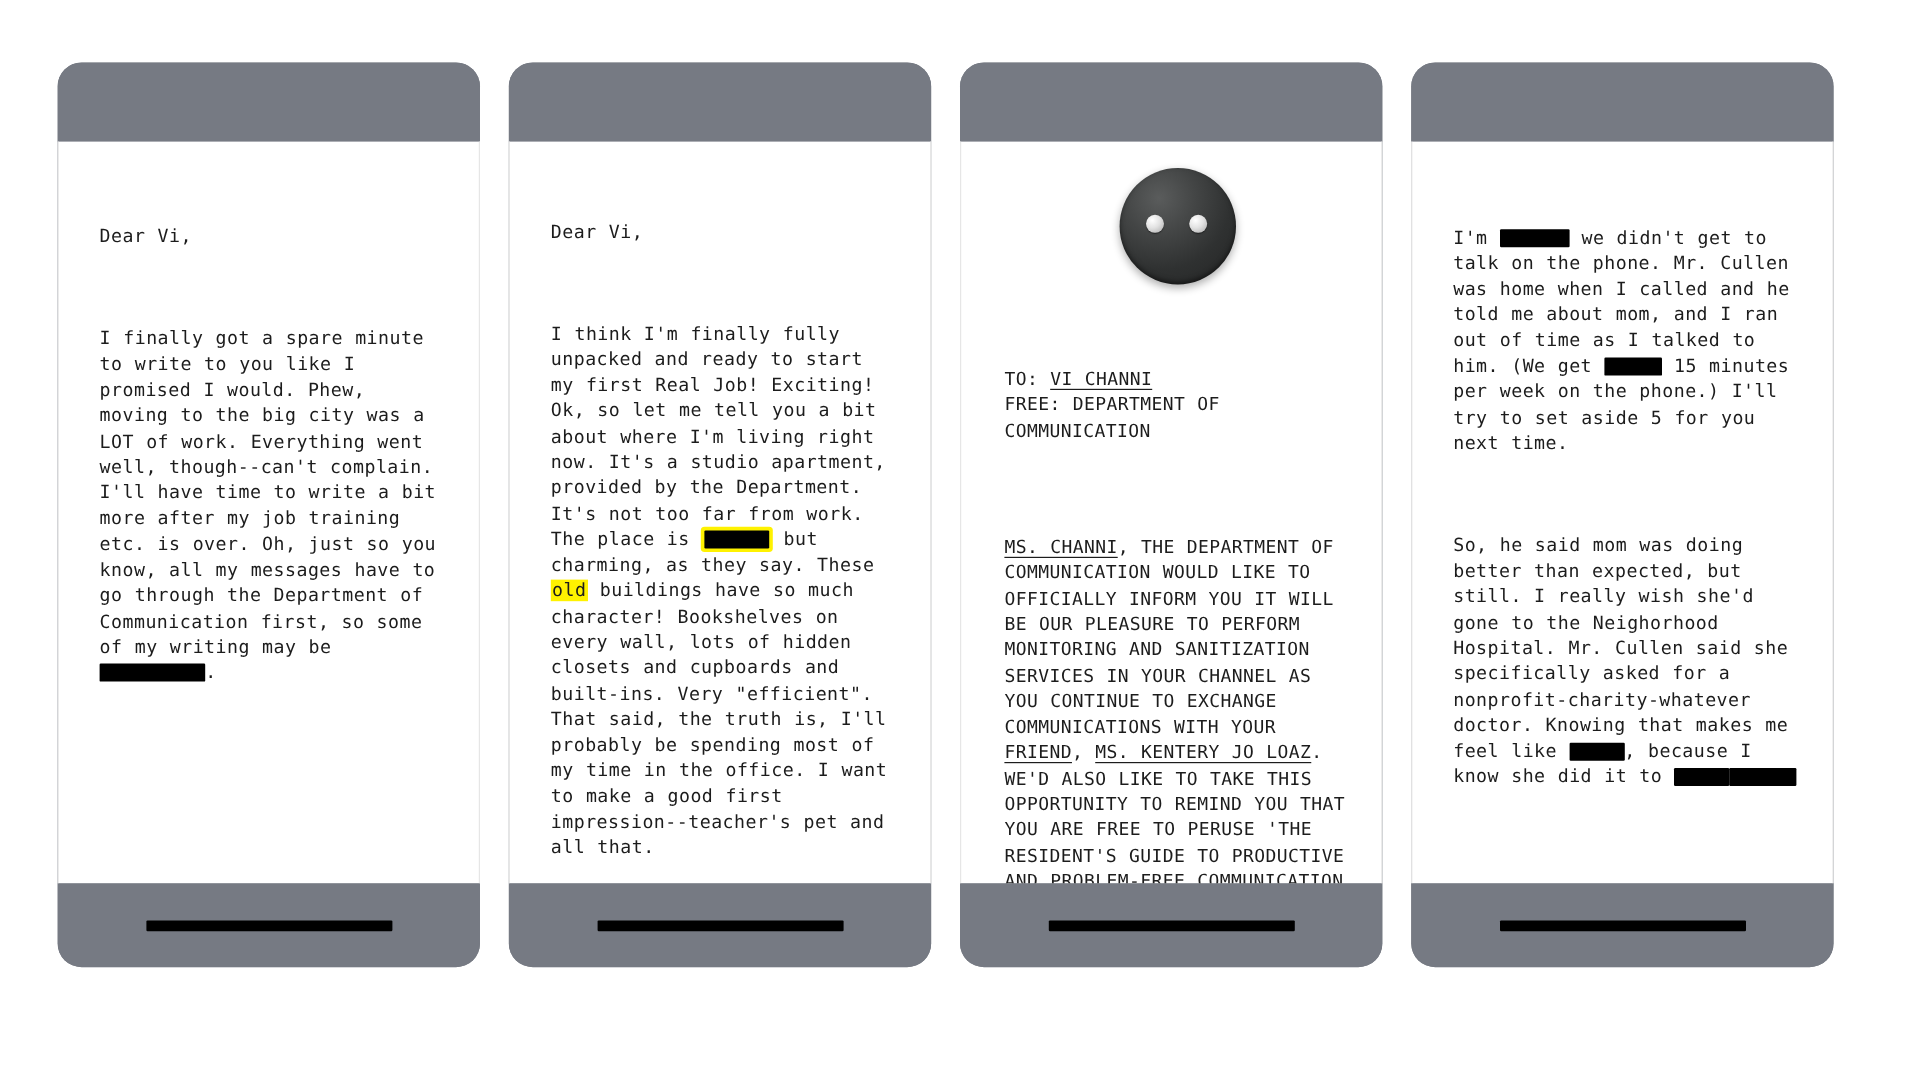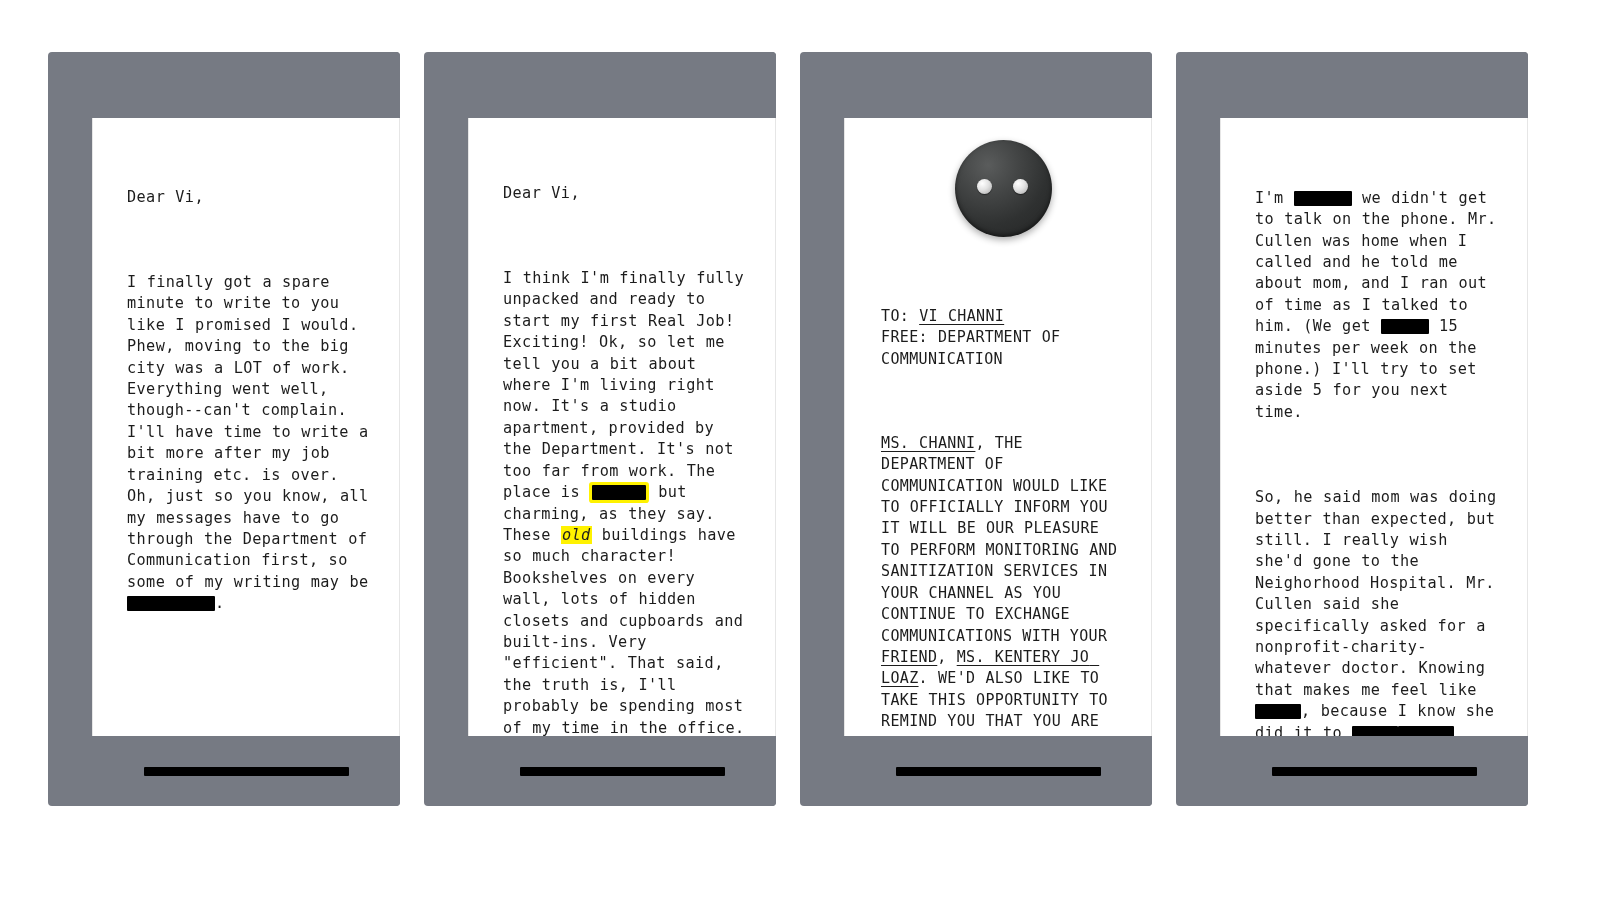--- a/index.html
+++ b/index.html
@@ -17,27 +17,26 @@
     justify-content: flex-start;
     padding: 52px 0 0 48px;
     gap: 24px;
   }
 
   
   .phone {
     position: relative;
     width: 352px;
     height: 754px;
-    border-radius: 4px;
+    border-radius: 20px;
     background: #767a83;
     display: flex;
     flex-direction: column;
     overflow: hidden;
     flex: 0 0 auto;
-    padding-left: 44px;
   }
   .bezel-top { height: 66px; flex: 0 0 auto; background: #767a83; }
   .bezel-bottom {
     height: 70px; flex: 0 0 auto; background: #767a83;
     display: flex; align-items: center; justify-content: center;
   }
   .home-bar {
     width: 205px; height: 9px; background: #000000; border-radius: 1px;
   }
   .screen {
@@ -80,21 +79,20 @@
     user-select: none;
   }
   .redact.outlined {
     box-shadow: 0 0 0 3px #fff200;
     margin: 0 2px;
   }
   .hl {
     background: #fff200;
     color: #1c1c1c;
     padding: 0 1px;
-    font-style: italic;
   }
   .ul { text-decoration: underline; text-underline-offset: 3px; }
 
   
   .seal-wrap {
     display: flex; justify-content: center;
     padding: 16px 0 26px 0;
   }
   .seal {
     position: relative;
@@ -108,21 +106,21 @@
     position: absolute;
     width: 15px; height: 15px;
     border-radius: 50%;
     top: 39px;
     background: radial-gradient(circle at 35% 30%, #ffffff 0%, #e2e2e2 45%, #a9a9a9 100%);
     box-shadow: 0 1px 1px rgba(0,0,0,0.45);
   }
   .seal-dot.left { left: 22px; }
   .seal-dot.right { left: 58px; }
 
-  .memo-head { margin-bottom: 20px; }
+  .memo-head { margin-bottom: 33px; }
 </style>
 </head>
 <body>
 
 <div class="stage">
 
   <div class="phone">
     <div class="bezel-top"></div>
     <div class="screen">
       <div class="screen-inner">

